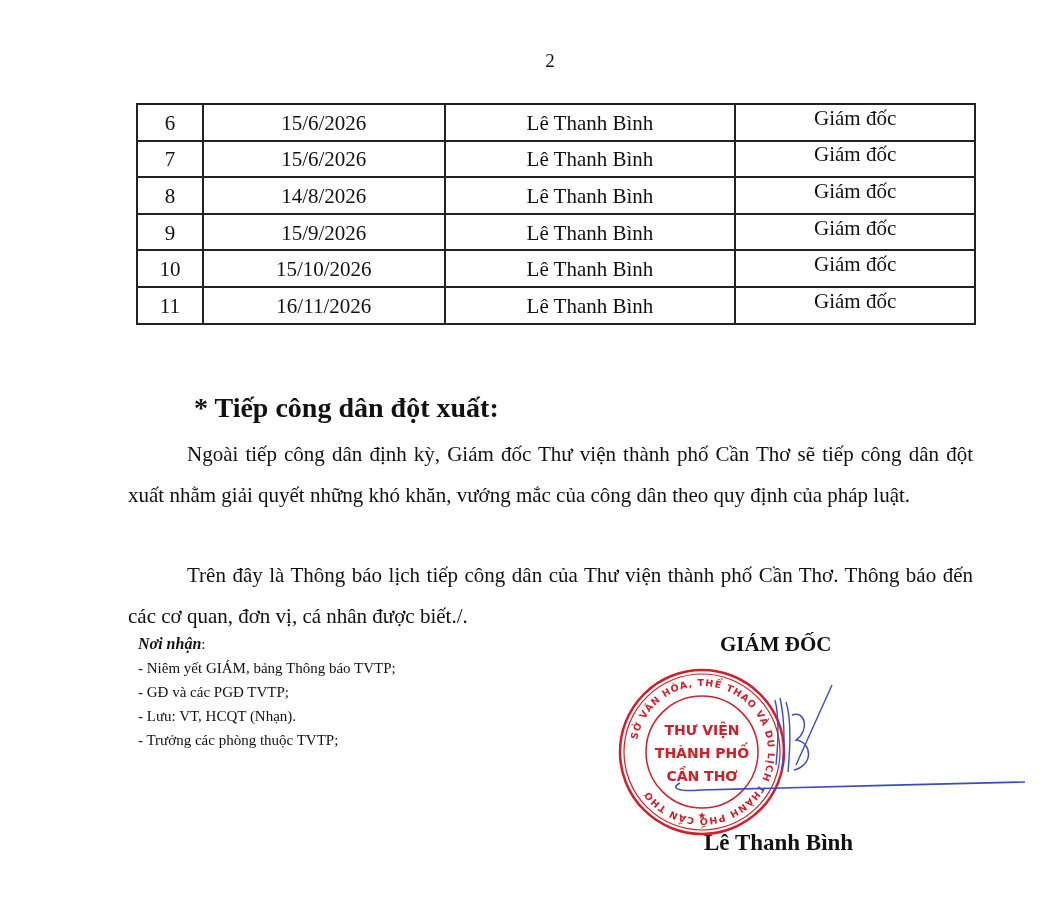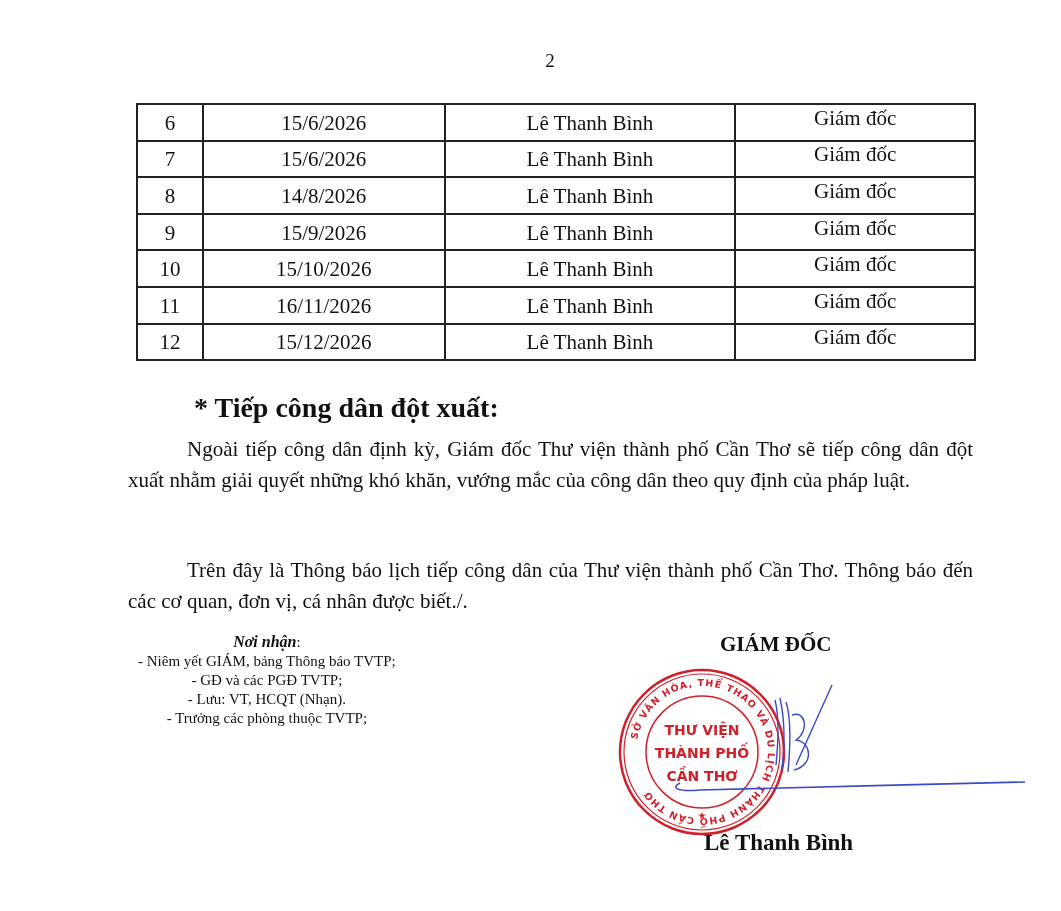--- a/index.html
+++ b/index.html
@@ -9,25 +9,25 @@
   table.schedule { position:absolute; left:136px; top:103px; width:840px;
     border-collapse:collapse; font-size:21px; }
   table.schedule td { border:2px solid #222; height:34.6px; padding:0; text-align:center; vertical-align:middle; line-height:1; }
   table.schedule td.c1 { width:64px; }
   table.schedule td.c2 { width:240px; }
   table.schedule td.c3 { width:289px; }
   table.schedule td.c4 { width:238px; }
   table.schedule td.c4 span { position:relative; top:-4px; }
   table.schedule td.c1 span, table.schedule td.c2 span, table.schedule td.c3 span { position:relative; top:1px; }
   .section-heading { position:absolute; left:194px; top:392px; font-size:28px; font-weight:bold; }
-  .para { position:absolute; left:128px; width:845px; font-size:21px; line-height:31px;
+  .para { position:absolute; left:128px; width:845px; font-size:21px; line-height:41px;
           text-align:justify; text-indent:59px; }
   .para1 { top:434px; }
   .para2 { top:555px; }
-  .recipients { position:absolute; left:138px; top:632px; font-size:15px; line-height:19px;text-align:center; }
+  .recipients { position:absolute; left:138px; top:632px; font-size:15px; line-height:24px; }
   .recipients .title { font-style:italic; font-weight:bold; font-size:16px; }
   .recipients .title-colon { font-style:normal; font-weight:normal; }
   .signer-title { position:absolute; left:720px; top:632px; font-size:21px; font-weight:bold; }
   .signer-name { position:absolute; left:704px; top:830px; font-size:23px; font-weight:bold; }
   .stamp { position:absolute; left:617px; top:667px; width:170px; height:170px; }
   .signature { position:absolute; left:600px; top:670px; width:440px; height:160px; }
 </style>
 </head>
 <body>
 
@@ -64,26 +64,20 @@
         <td class="c2"><span>15/10/2026</span></td>
         <td class="c3"><span>Lê Thanh Bình</span></td>
         <td class="c4"><span>Giám đốc</span></td>
       </tr>
       <tr>
         <td class="c1"><span>11</span></td>
         <td class="c2"><span>16/11/2026</span></td>
         <td class="c3"><span>Lê Thanh Bình</span></td>
         <td class="c4"><span>Giám đốc</span></td>
       </tr>
-      <tr>
-        <td class="c1"><span>12</span></td>
-        <td class="c2"><span>15/12/2026</span></td>
-        <td class="c3"><span>Lê Thanh Bình</span></td>
-        <td class="c4"><span>Giám đốc</span></td>
-      </tr>
     </tbody>
 </table>
 
 <div class="section-heading">* Tiếp công dân đột xuất:</div>
 <div class="para para1">Ngoài tiếp công dân định kỳ, Giám đốc Thư viện thành phố Cần Thơ sẽ tiếp công dân đột xuất nhằm giải quyết những khó khăn, vướng mắc của công dân theo quy định của pháp luật.</div>
 <div class="para para2">Trên đây là Thông báo lịch tiếp công dân của Thư viện thành phố Cần Thơ. Thông báo đến các cơ quan, đơn vị, cá nhân được biết./.</div>
 
 <div class="recipients">
   <div><span class="title">Nơi nhận</span><span class="title-colon">:</span></div>
   <div id="recipients-list">

